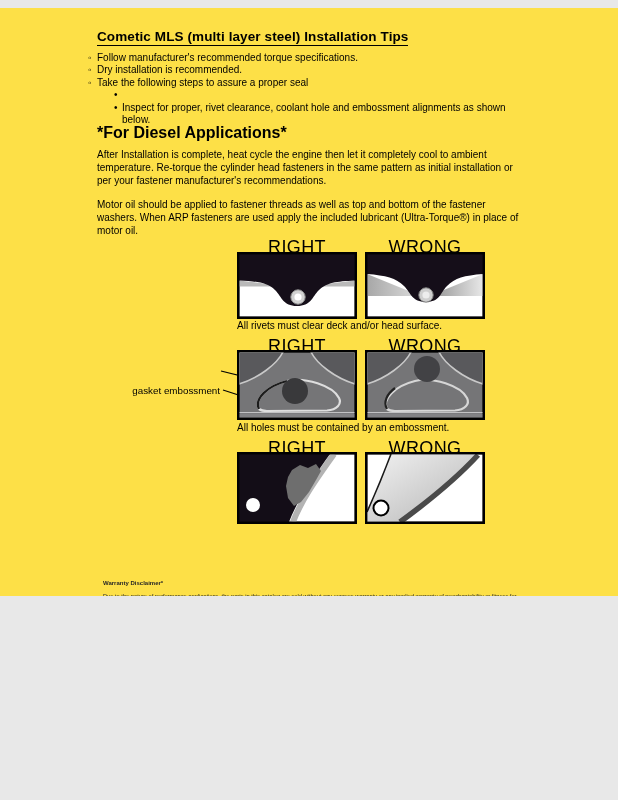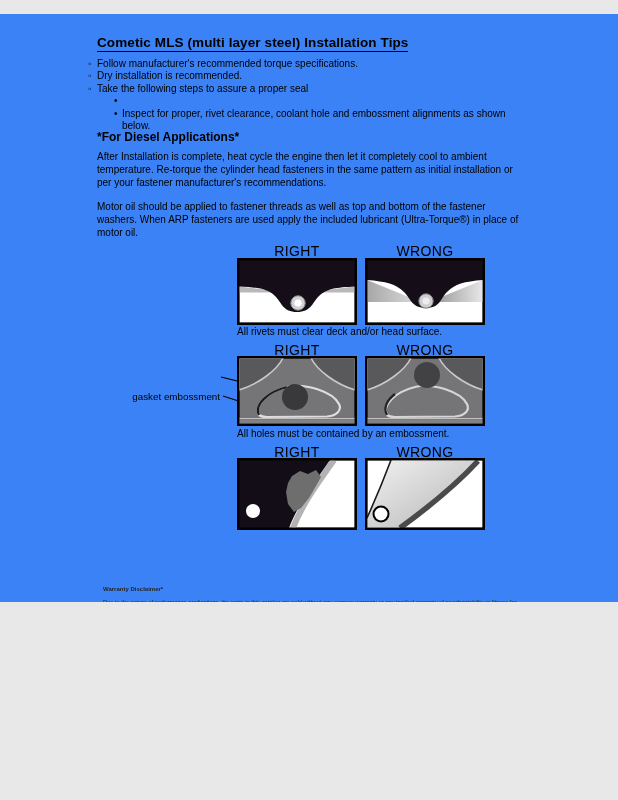--- a/index.html
+++ b/index.html
@@ -1,38 +1,38 @@
 <!DOCTYPE html>
 <html><head>
 <meta charset="utf-8">
 <style>
   html,body{margin:0;padding:0;background:#e8e8e8;}
   .page{
-    position:relative;width:618px;height:588px;background:#3b82f6;
+    position:relative;width:618px;height:588px;background:#fde047;
     font-family:"Liberation Sans",sans-serif;color:#000;overflow:hidden;
-    margin:14px auto;
+    margin:8px auto;
   }
   
   .doc-title{
     position:absolute;left:97px;top:21px;
     font-size:13.5px;font-weight:bold;display:inline-block;
     border-bottom:1.6px solid #000;padding-bottom:1px;letter-spacing:.1px;
   }
   
   .tips{position:absolute;left:88px;top:44px;width:440px;font-size:10px;}
   .tips .row{display:flex;line-height:12.4px;}
   .tips .row.sub{margin-left:26px;}
   .tips .marker{width:9px;flex:0 0 9px;}
   .tips .row.sub .marker{width:8px;flex:0 0 8px;}
   
   .diesel{position:absolute;left:97px;top:116px;width:424px;}
-  .diesel h2{font-size:12px;font-weight:bold;margin:0 0 7px 0;}
+  .diesel h2{font-size:16px;font-weight:bold;margin:0 0 7px 0;}
   .diesel p{font-size:10px;line-height:12.8px;margin:0 0 12px 0;}
   
-  .dlabel{position:absolute;width:120px;text-align:center;font-size:14px;letter-spacing:.4px;}
+  .dlabel{position:absolute;width:120px;text-align:center;font-size:18px;letter-spacing:.4px;}
   .dbox{position:absolute;width:120px;}
   .dbox svg{display:block;}
   .dcap{position:absolute;left:237px;font-size:10px;line-height:12px;white-space:pre-line;}
   .anno{position:absolute;left:70px;width:150px;text-align:right;font-size:9.8px;line-height:11.5px;}
   .leaders{position:absolute;left:215px;top:355px;pointer-events:none;}
   
   .warranty{position:absolute;left:103px;top:572px;width:414px;color:#262626;}
   .warranty h3{font-size:6px;font-weight:bold;margin:0 0 7px 0;}
   .warranty p{font-size:5.7px;line-height:7.1px;margin:0 0 6.4px 0;white-space:pre-line;}
   

